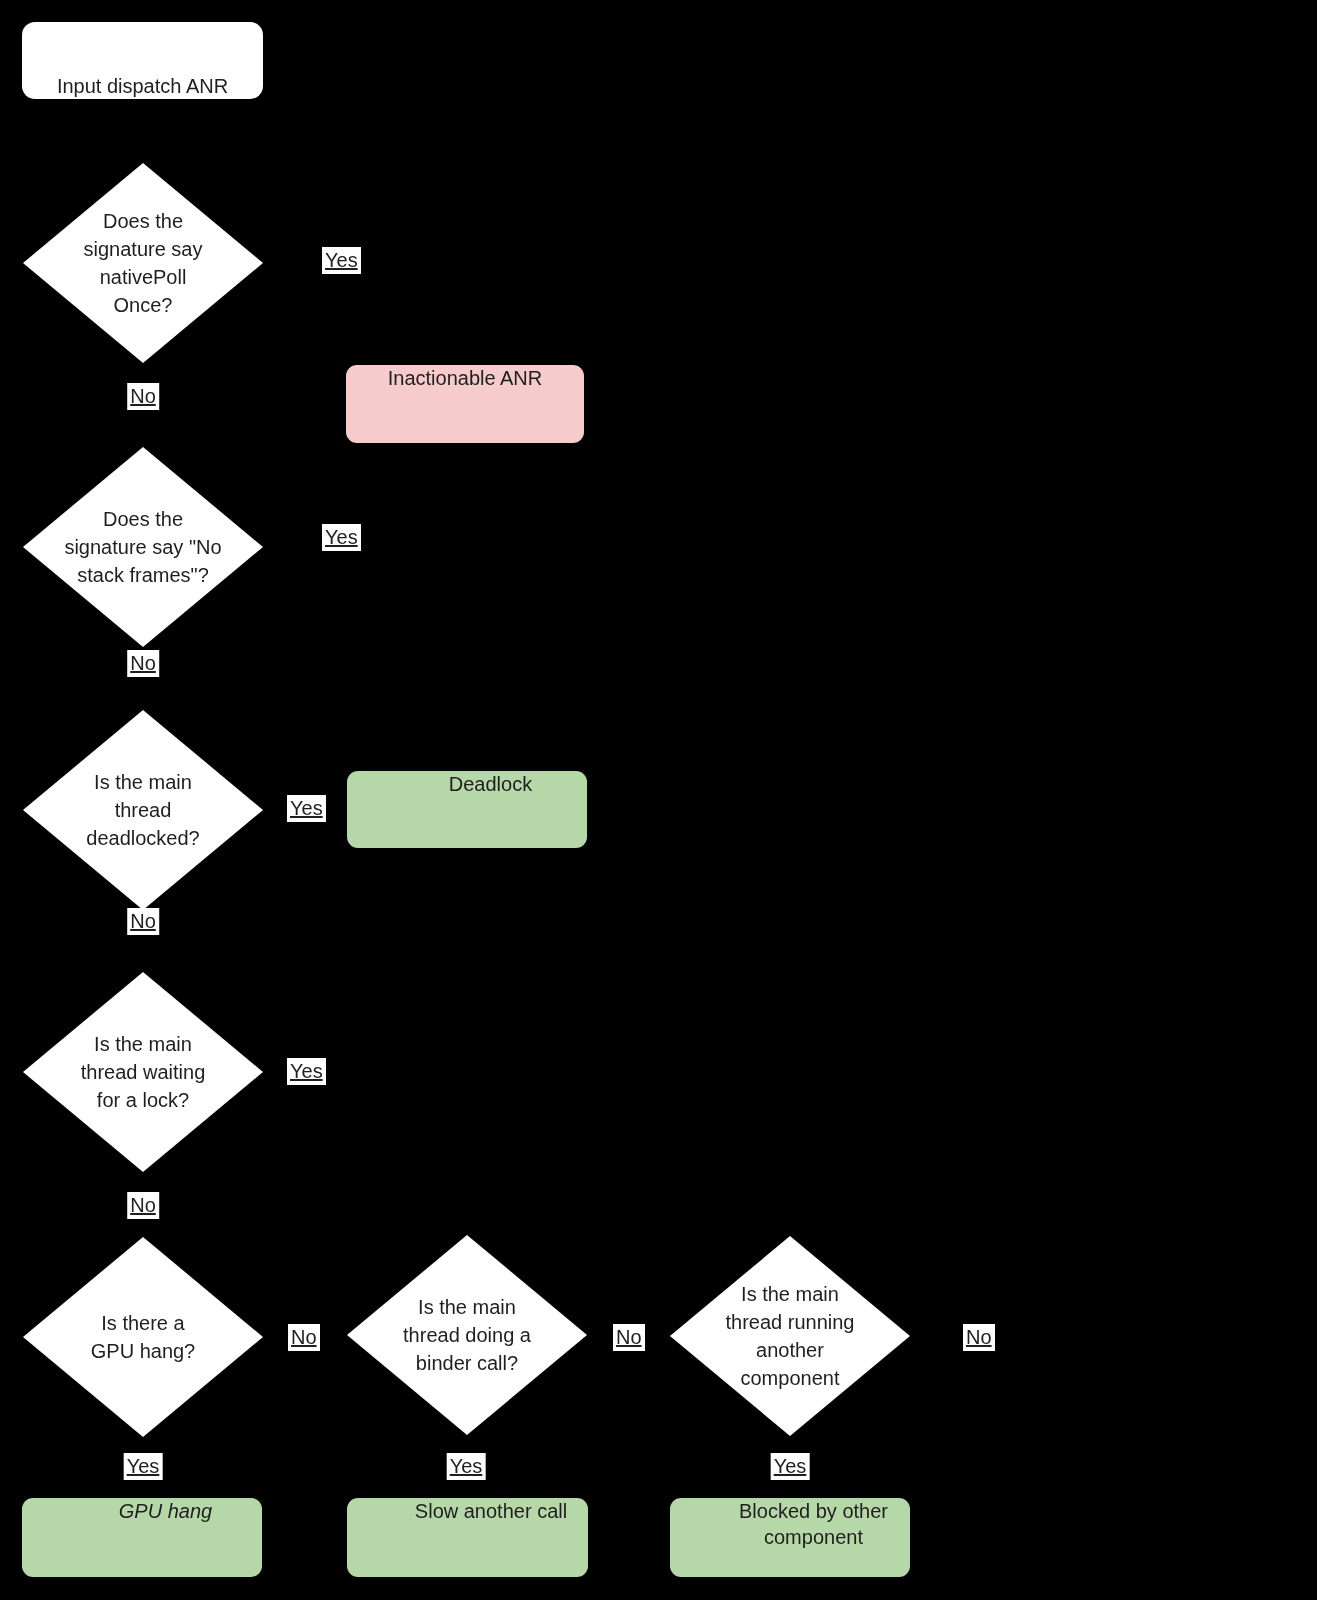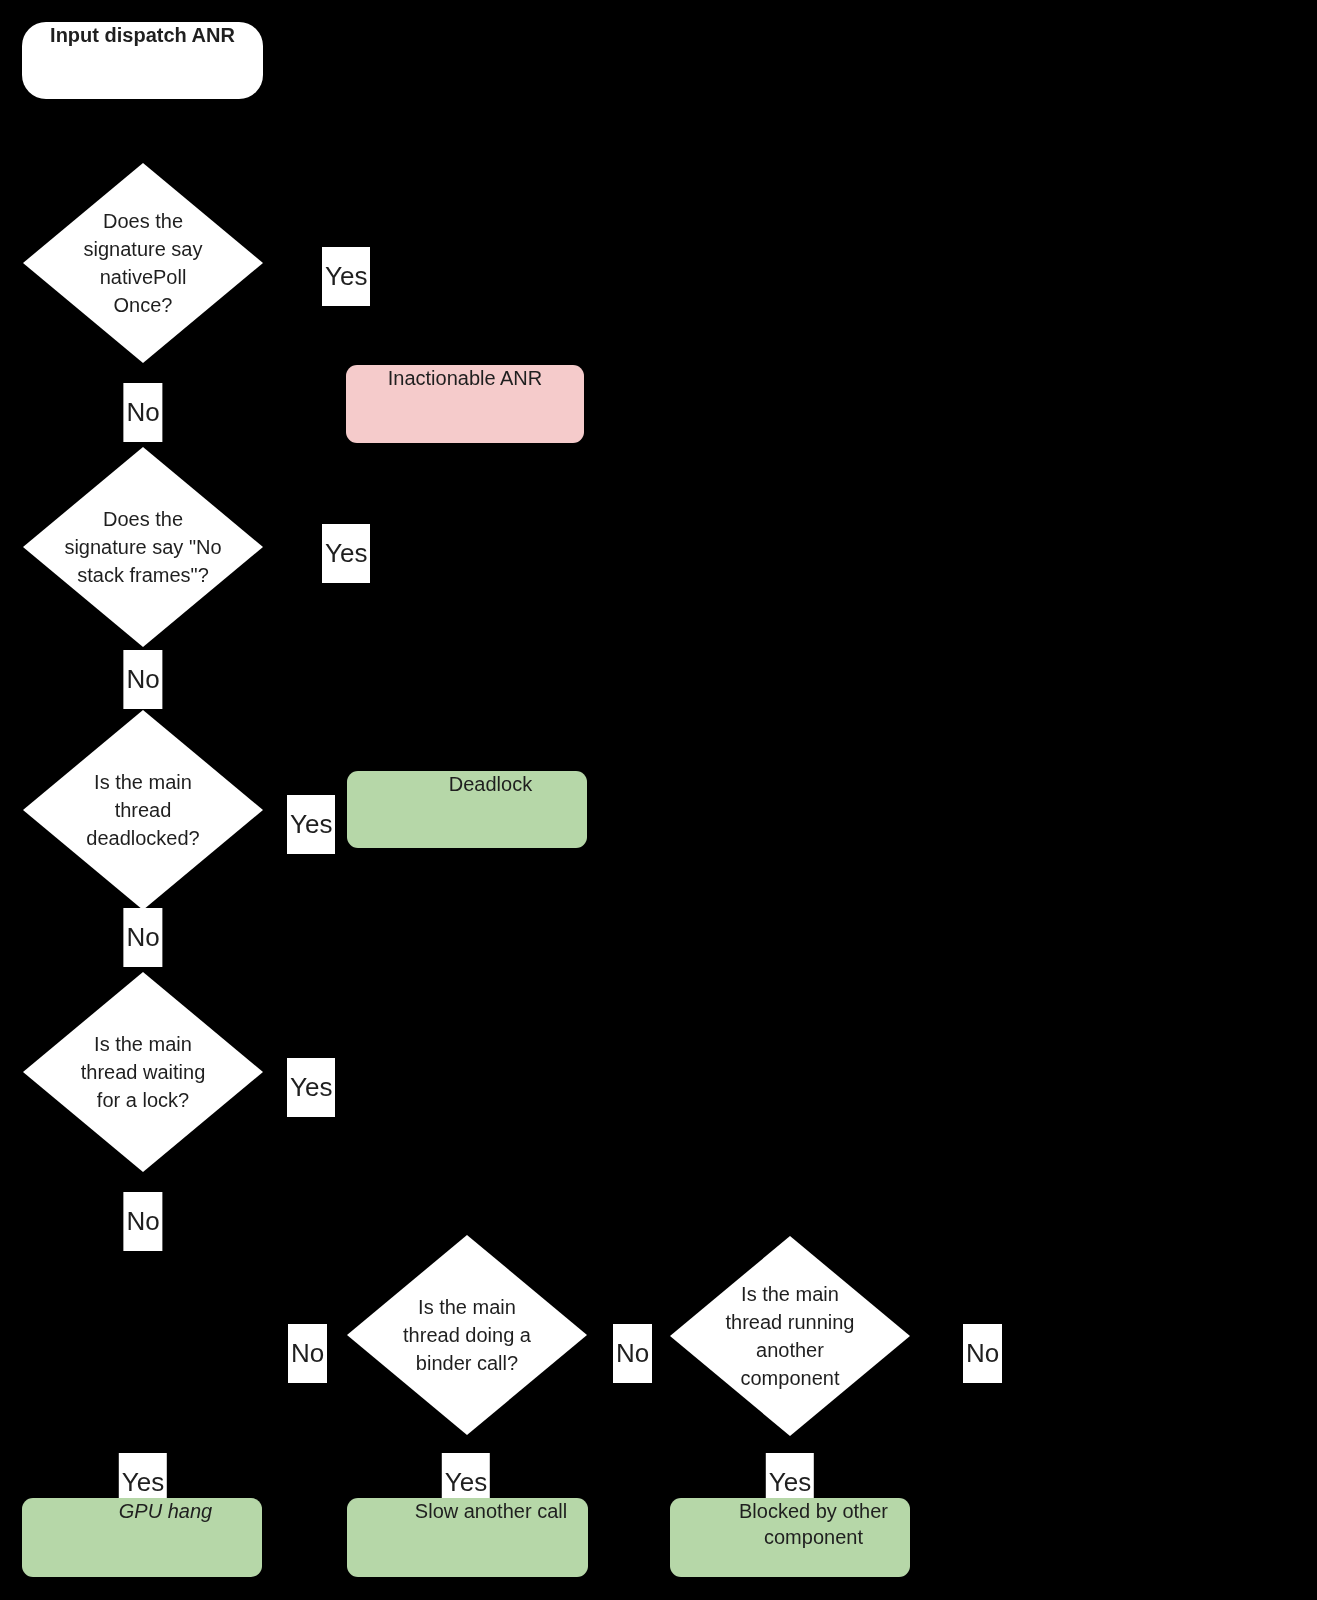--- a/index.html
+++ b/index.html
@@ -16,29 +16,28 @@
     width: 1317px;
     height: 1600px;
     background: var(--bg);
     font-family: "Liberation Sans", sans-serif;
     color: var(--ink);
     overflow: hidden;
   }
   .abs { position: absolute; }
   .rect {
     background: var(--node-fill);
-    border-radius: 24px;
+    border-radius: 13px;
     display: flex;
-    align-items: flex-start;
+    align-items: flex-end;
     justify-content: center;
     text-align: center;
     font-size: 20px;
     line-height: 26px;
     white-space: pre-line;
-    font-weight: bold;
   }
   .outcome {
     border-radius: 11px;
     display: flex;
     justify-content: center;
     text-align: center;
     font-size: 20px;
     line-height: 26px;
     white-space: pre-line;
   }
@@ -60,24 +59,25 @@
     justify-content: center;
     text-align: center;
     font-size: 20px;
     line-height: 28px;
     white-space: pre-line;
   }
   .chip {
     position: absolute;
     background: var(--node-fill);
     color: var(--ink);
-    font-size: 26px;
+    font-size: 20px;
     line-height: 27px;
-    padding: 16px 3px;
+    padding: 0 3px;
     white-space: nowrap;
+    text-decoration: underline;
   }
   .chip.centered { transform: translateX(-50%); }
 </style>
 </head>
 <body>
 
 <div class="canvas">
 
   <div class="rect abs" style="left:22px; top:22px; width:241px; height:77px;">
     <span>Input dispatch ANR</span>
@@ -120,20 +120,25 @@
 
   <div class="diamond-wrap" style="left:23px; top:972px; width:240px; height:200px;">
     <div class="diamond-shape"></div>
     <div class="diamond-text">Is the main
 thread waiting
 for a lock?</div>
   </div>
   <span class="chip" style="left:287px; top:1058px;">Yes</span>
   <span class="chip centered" style="left:143px; top:1192px;">No</span>
 
+  <div class="diamond-wrap" style="left:23px; top:1237px; width:240px; height:200px;">
+    <div class="diamond-shape"></div>
+    <div class="diamond-text">Is there a
+GPU hang?</div>
+  </div>
   <span class="chip" style="left:288px; top:1324px;">No</span>
   <span class="chip centered" style="left:143px; top:1453px;">Yes</span>
 
   <div class="diamond-wrap" style="left:347px; top:1235px; width:240px; height:200px;">
     <div class="diamond-shape"></div>
     <div class="diamond-text">Is the main
 thread doing a
 binder call?</div>
   </div>
   <span class="chip" style="left:613px; top:1324px;">No</span>

